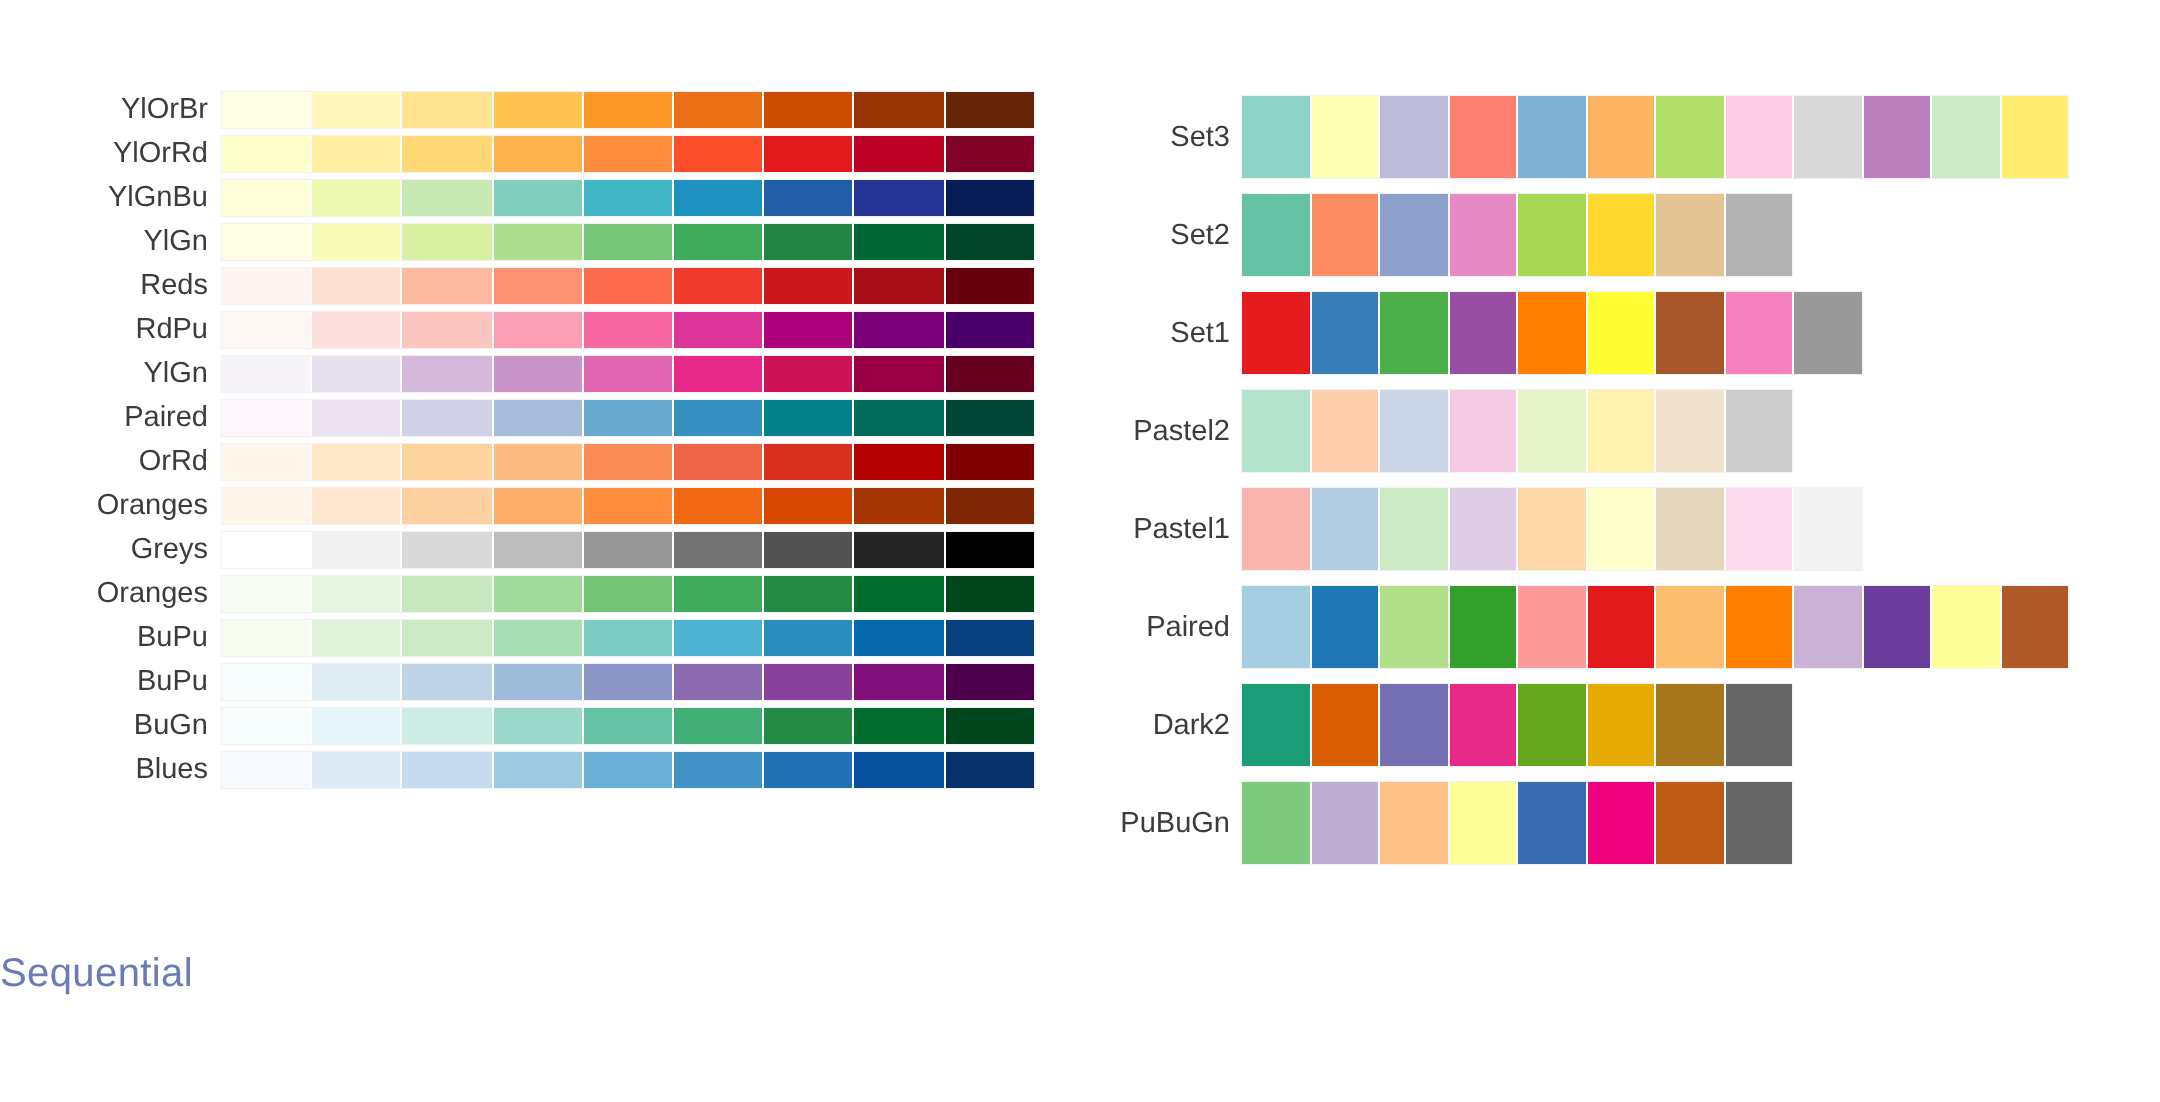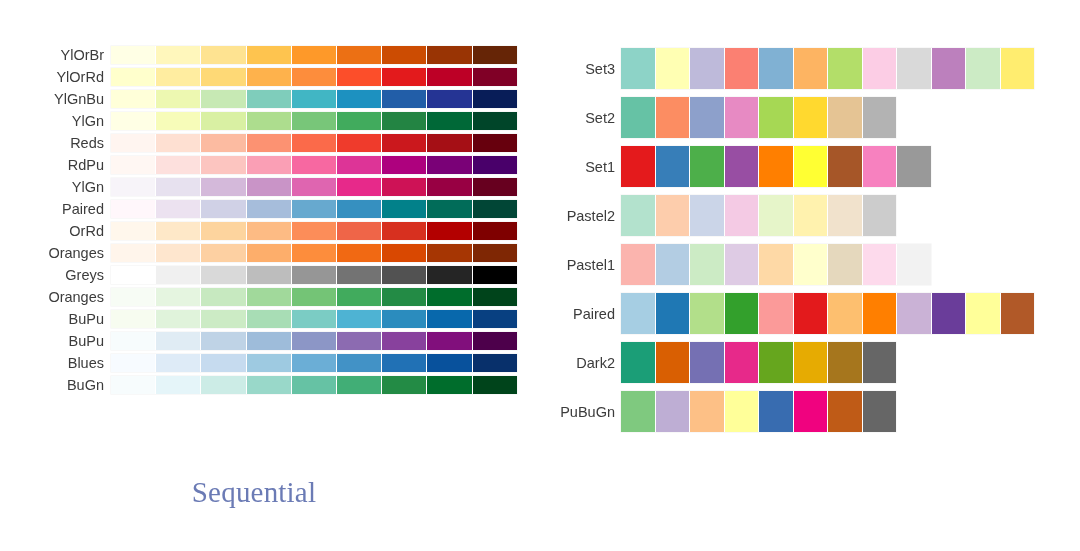--- a/index.html
+++ b/index.html
@@ -81,24 +81,24 @@
   .seq .swatch:last-child { border-right: none; }
   .qual .swatch {
     width: 33.5px;
     border-right: 1.4px solid #ffffff;
   }
   .qual .swatch:last-child { border-right: none; }
 
   
   .caption {
     position: absolute;
-    text-align: center;
-    font-size: 29px;
+    text-align: left;
+    font-size: 20px;
     color: #6b7bb5;
-    font-family: Liberation Serif, serif;
+    font-family: Liberation Sans, sans-serif;
     letter-spacing: 0.2px;
   }
   .caption-sequential { left: 0; top: 476px; width: 508px; }
 </style>
 </head>
 <body>
 
 <div class="page">
 
   <div class="panel panel-sequential">
@@ -293,45 +293,45 @@
             <div class="swatch" style="background-color: rgb(191, 211, 230);"></div>
             <div class="swatch" style="background-color: rgb(158, 188, 218);"></div>
             <div class="swatch" style="background-color: rgb(140, 150, 198);"></div>
             <div class="swatch" style="background-color: rgb(140, 107, 177);"></div>
             <div class="swatch" style="background-color: rgb(136, 65, 157);"></div>
             <div class="swatch" style="background-color: rgb(129, 15, 124);"></div>
             <div class="swatch" style="background-color: rgb(77, 0, 75);"></div>
           </div>
         </div>
         <div class="cmap-row seq">
+          <div class="cmap-label">BuGn</div>
+          <div class="swatch-strip">
+            <div class="swatch" style="background-color: rgb(247, 252, 253);"></div>
+            <div class="swatch" style="background-color: rgb(229, 245, 249);"></div>
+            <div class="swatch" style="background-color: rgb(204, 236, 230);"></div>
+            <div class="swatch" style="background-color: rgb(153, 216, 201);"></div>
+            <div class="swatch" style="background-color: rgb(102, 194, 164);"></div>
+            <div class="swatch" style="background-color: rgb(65, 174, 118);"></div>
+            <div class="swatch" style="background-color: rgb(35, 139, 69);"></div>
+            <div class="swatch" style="background-color: rgb(0, 109, 44);"></div>
+            <div class="swatch" style="background-color: rgb(0, 68, 27);"></div>
+          </div>
+        </div>
+        <div class="cmap-row seq">
           <div class="cmap-label">Blues</div>
           <div class="swatch-strip">
             <div class="swatch" style="background-color: rgb(247, 251, 255);"></div>
             <div class="swatch" style="background-color: rgb(222, 235, 247);"></div>
             <div class="swatch" style="background-color: rgb(198, 219, 239);"></div>
             <div class="swatch" style="background-color: rgb(158, 202, 225);"></div>
             <div class="swatch" style="background-color: rgb(107, 174, 214);"></div>
             <div class="swatch" style="background-color: rgb(66, 146, 198);"></div>
             <div class="swatch" style="background-color: rgb(33, 113, 181);"></div>
             <div class="swatch" style="background-color: rgb(8, 81, 156);"></div>
             <div class="swatch" style="background-color: rgb(8, 48, 107);"></div>
-          </div>
-        </div>
-        <div class="cmap-row seq">
-          <div class="cmap-label">BuGn</div>
-          <div class="swatch-strip">
-            <div class="swatch" style="background-color: rgb(247, 252, 253);"></div>
-            <div class="swatch" style="background-color: rgb(229, 245, 249);"></div>
-            <div class="swatch" style="background-color: rgb(204, 236, 230);"></div>
-            <div class="swatch" style="background-color: rgb(153, 216, 201);"></div>
-            <div class="swatch" style="background-color: rgb(102, 194, 164);"></div>
-            <div class="swatch" style="background-color: rgb(65, 174, 118);"></div>
-            <div class="swatch" style="background-color: rgb(35, 139, 69);"></div>
-            <div class="swatch" style="background-color: rgb(0, 109, 44);"></div>
-            <div class="swatch" style="background-color: rgb(0, 68, 27);"></div>
           </div>
         </div>
       </div>
     <div class="caption caption-sequential">Sequential</div>
   </div>
 
   <div class="panel panel-qualitative">
     <div class="rows rows-qualitative" id="qualitative-rows">
         <div class="cmap-row qual">
           <div class="cmap-label">Set3</div>

